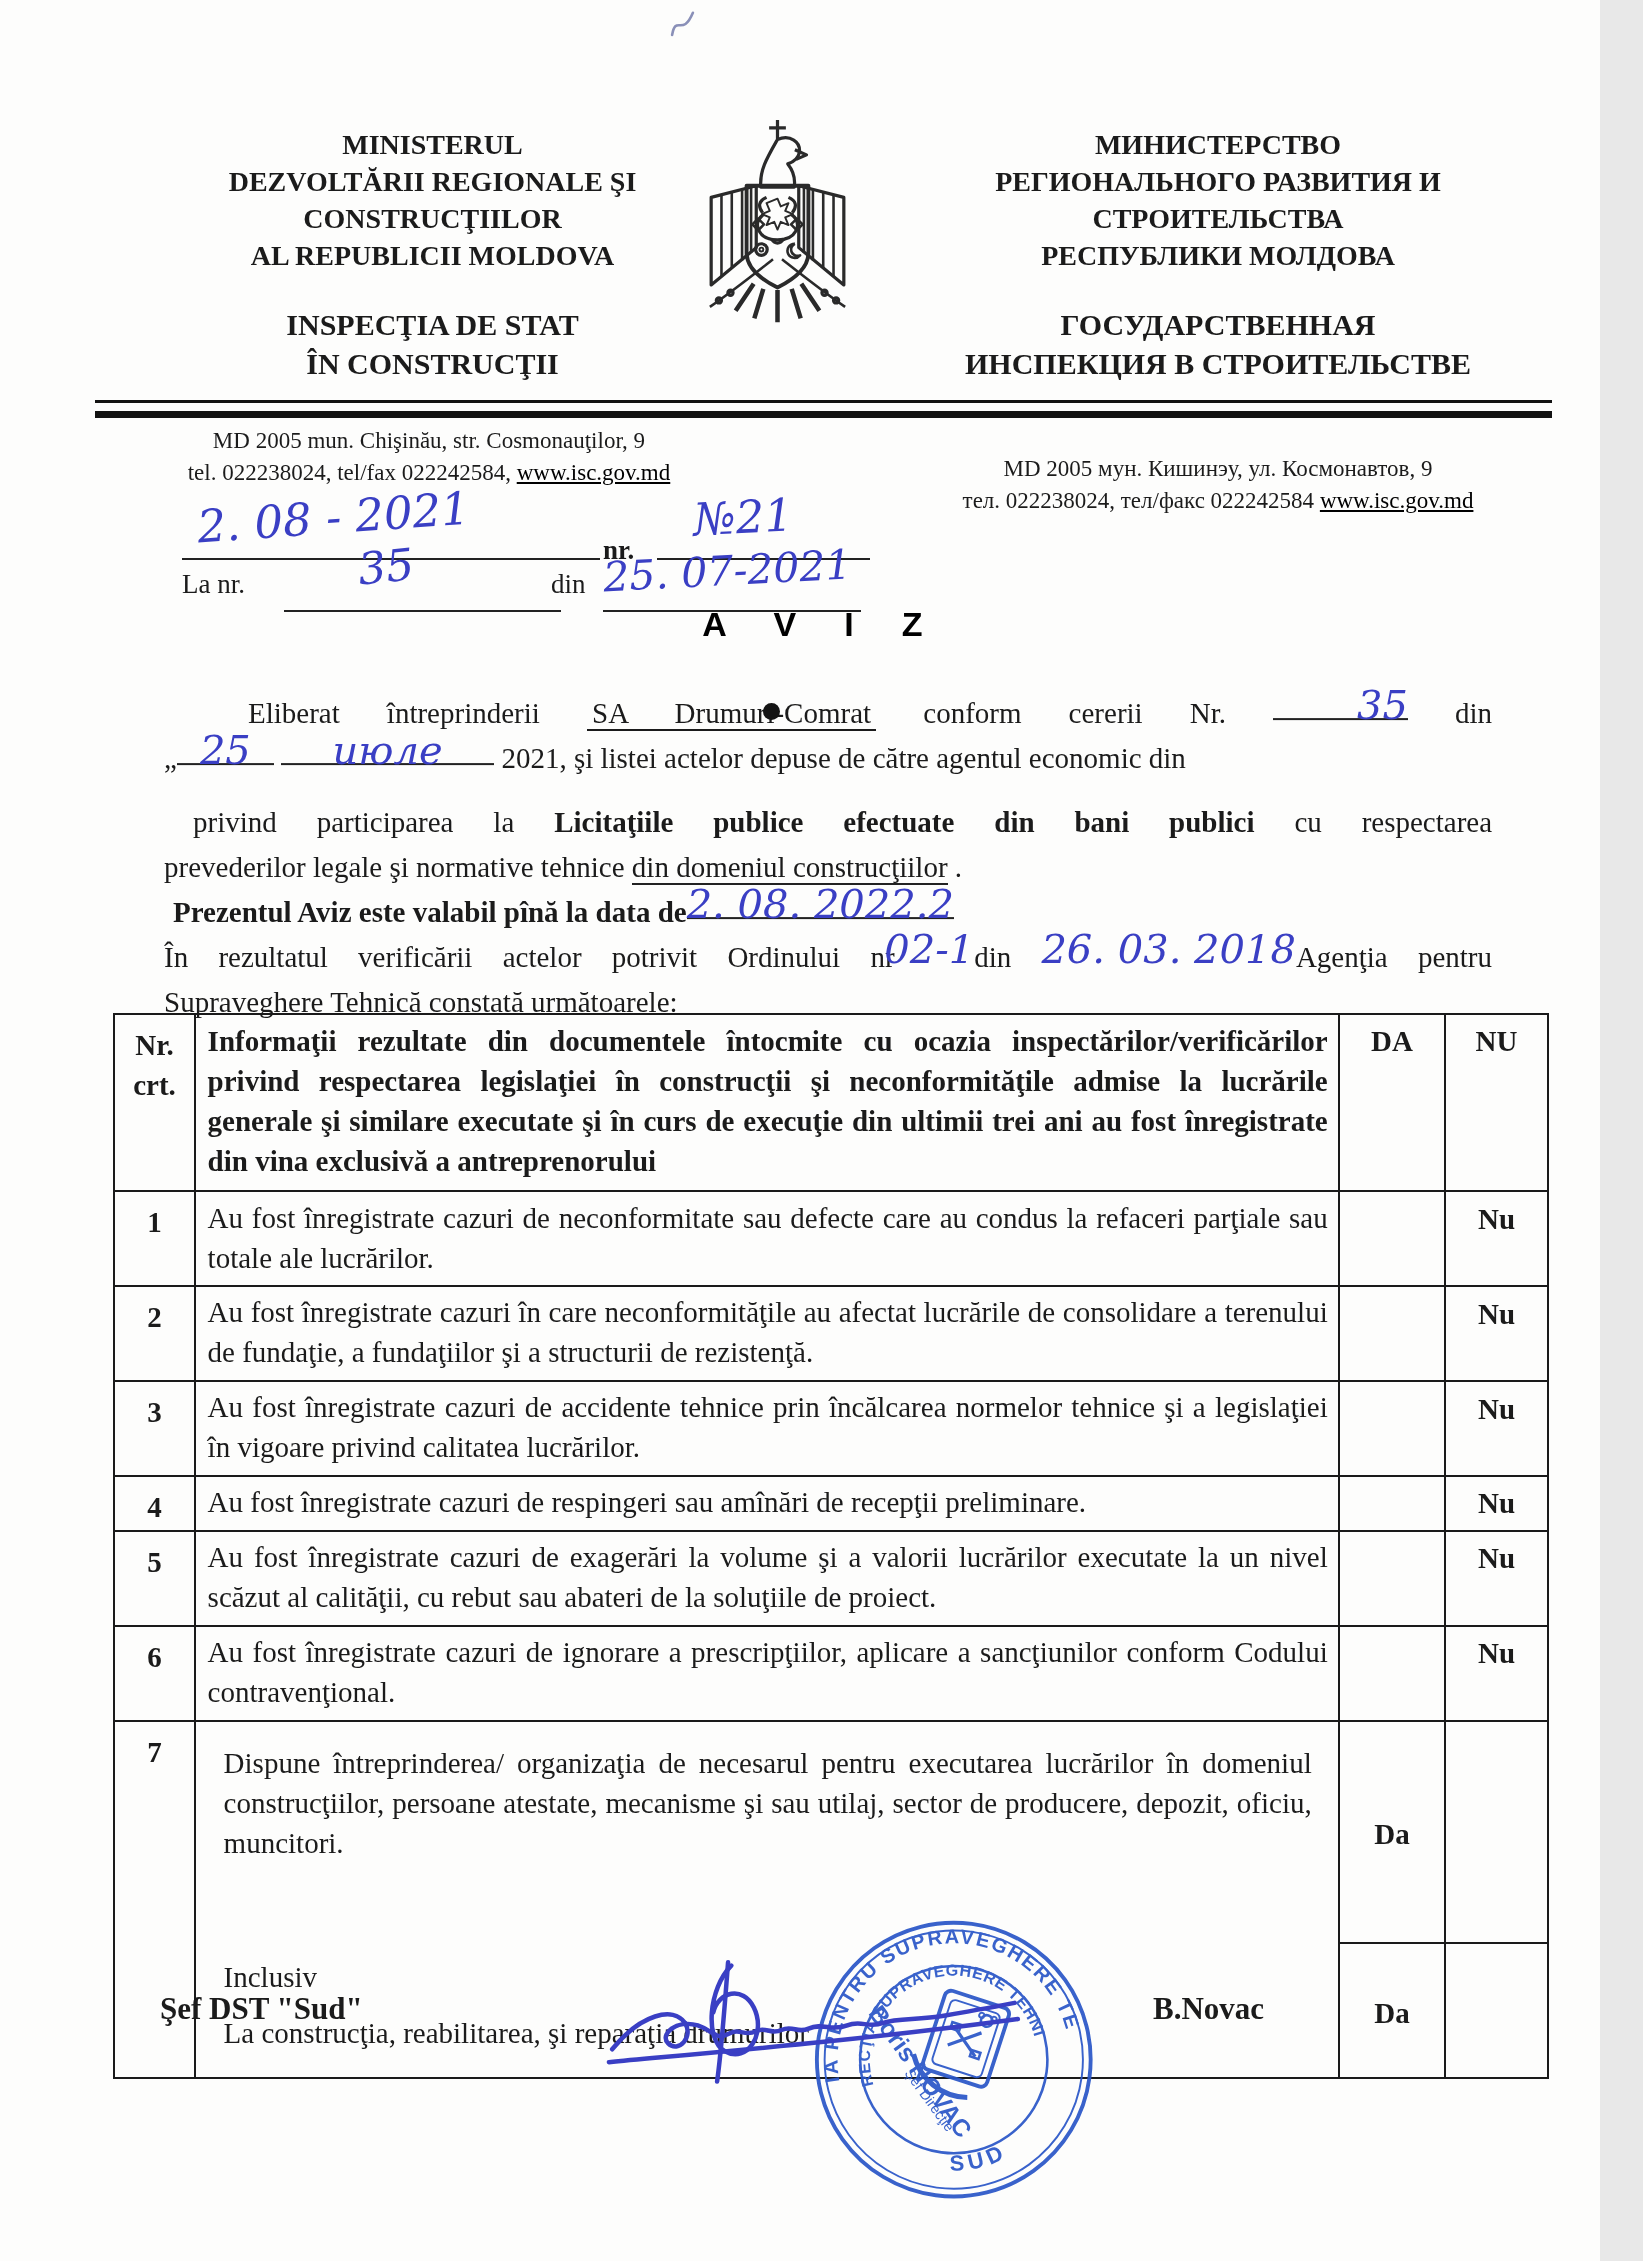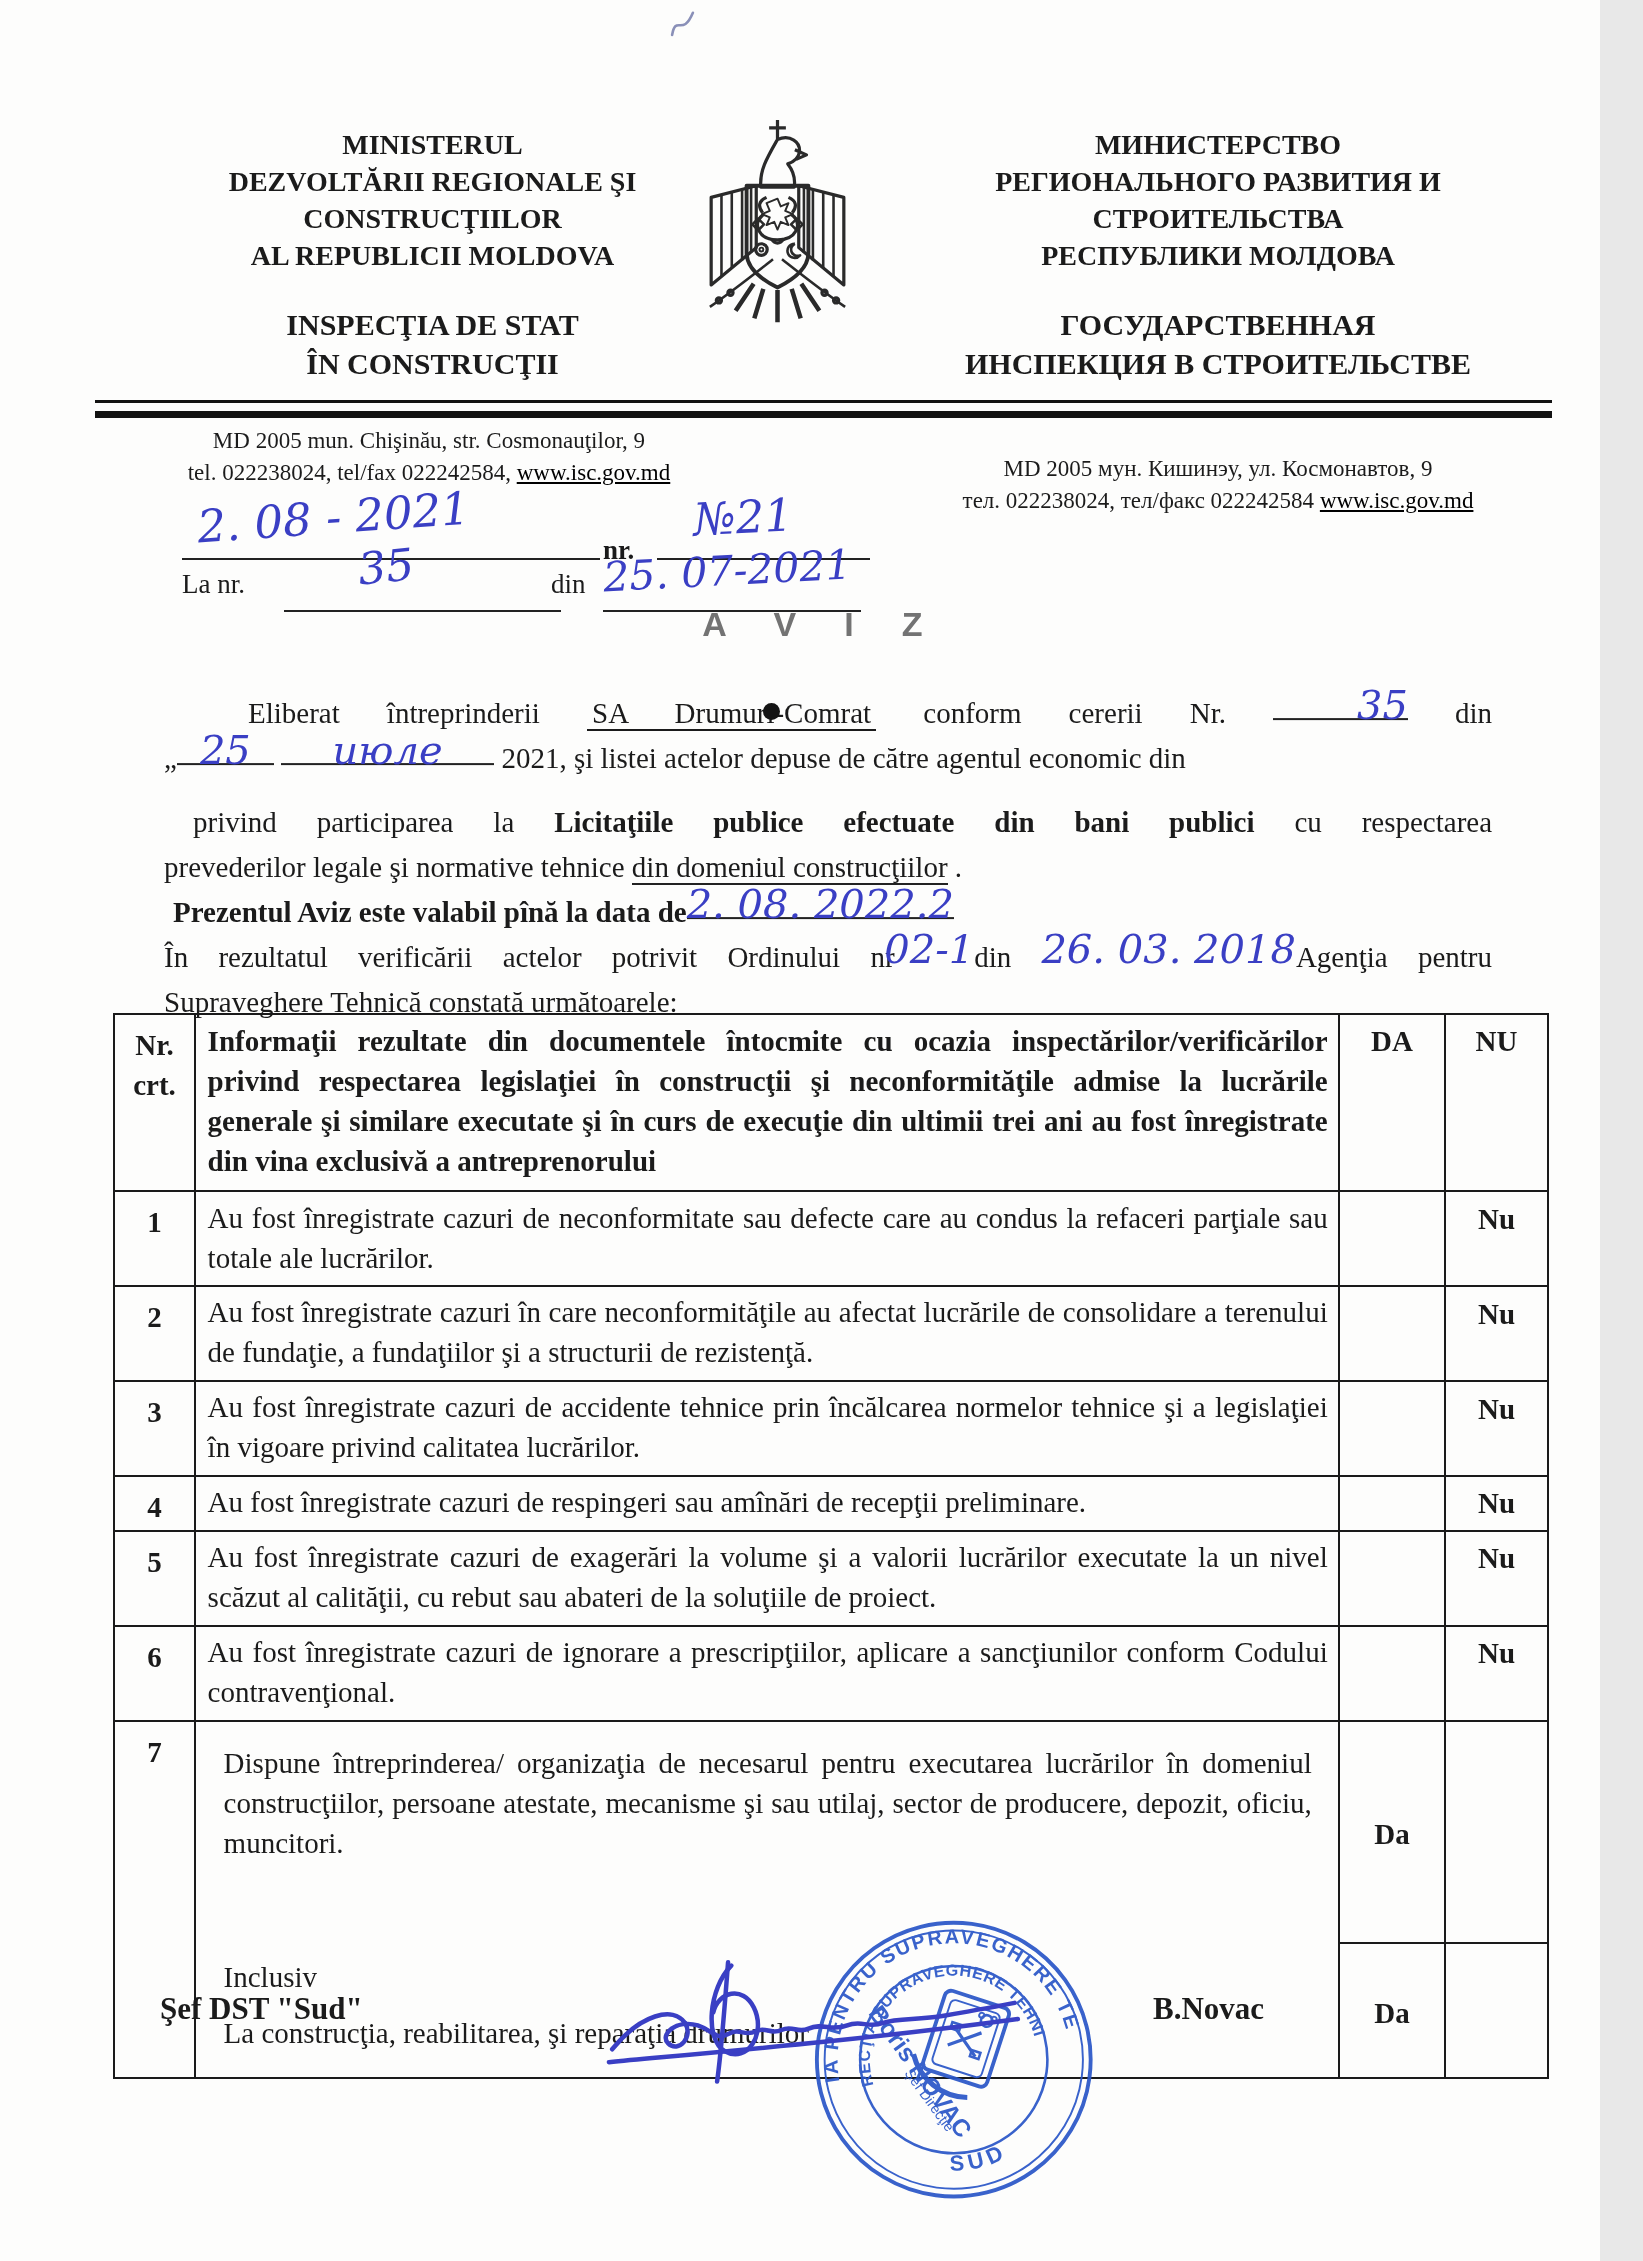--- a/index.html
+++ b/index.html
@@ -26,21 +26,21 @@
   .hw-out-date{position:absolute;left:197px;top:491px;font-size:45px;transform:rotate(-4deg);}
   .nr-label{position:absolute;left:603px;top:535px;font-size:27px;font-weight:bold;}
   .hw-out-nr{position:absolute;left:693px;top:491px;font-size:45px;transform:rotate(-3deg);}
   .la-nr{position:absolute;left:182px;top:569px;font-size:27px;}
   .hw-in-nr{position:absolute;left:358px;top:541px;font-size:44px;transform:rotate(-6deg);}
   .din-label{position:absolute;left:551px;top:569px;font-size:27px;}
   .hw-in-date{position:absolute;left:603px;top:547px;font-size:41px;transform:rotate(-3deg);}
   
   .title{position:absolute;left:0;top:605px;width:1644px;text-align:center;
          font-family:"Liberation Sans",sans-serif;font-weight:bold;font-size:34px;
-         letter-spacing:19.3px;color:#737373;}
+         letter-spacing:19.3px;color:#000000;}
   
   .body{position:absolute;left:164px;top:691px;width:1328px;font-size:29px;line-height:45px;}
   .body .ln{position:relative;}
   .just{text-align:justify;text-align-last:justify;}
   .ind1{text-indent:84px;}
   .ind2{padding-left:29px;margin-top:19px;}
   .company{position:relative;border-bottom:2.6px solid #1b1b1b;padding:0 5.2px;}
   .blot{position:absolute;left:61%;top:6.4px;width:17px;height:17px;background:#141414;border-radius:50%;}
   .hw-inline{display:inline-block;font-size:40px;line-height:26px;transform:translateY(-3.9px);}
   .u-black{border-bottom:2.6px solid #222;}

